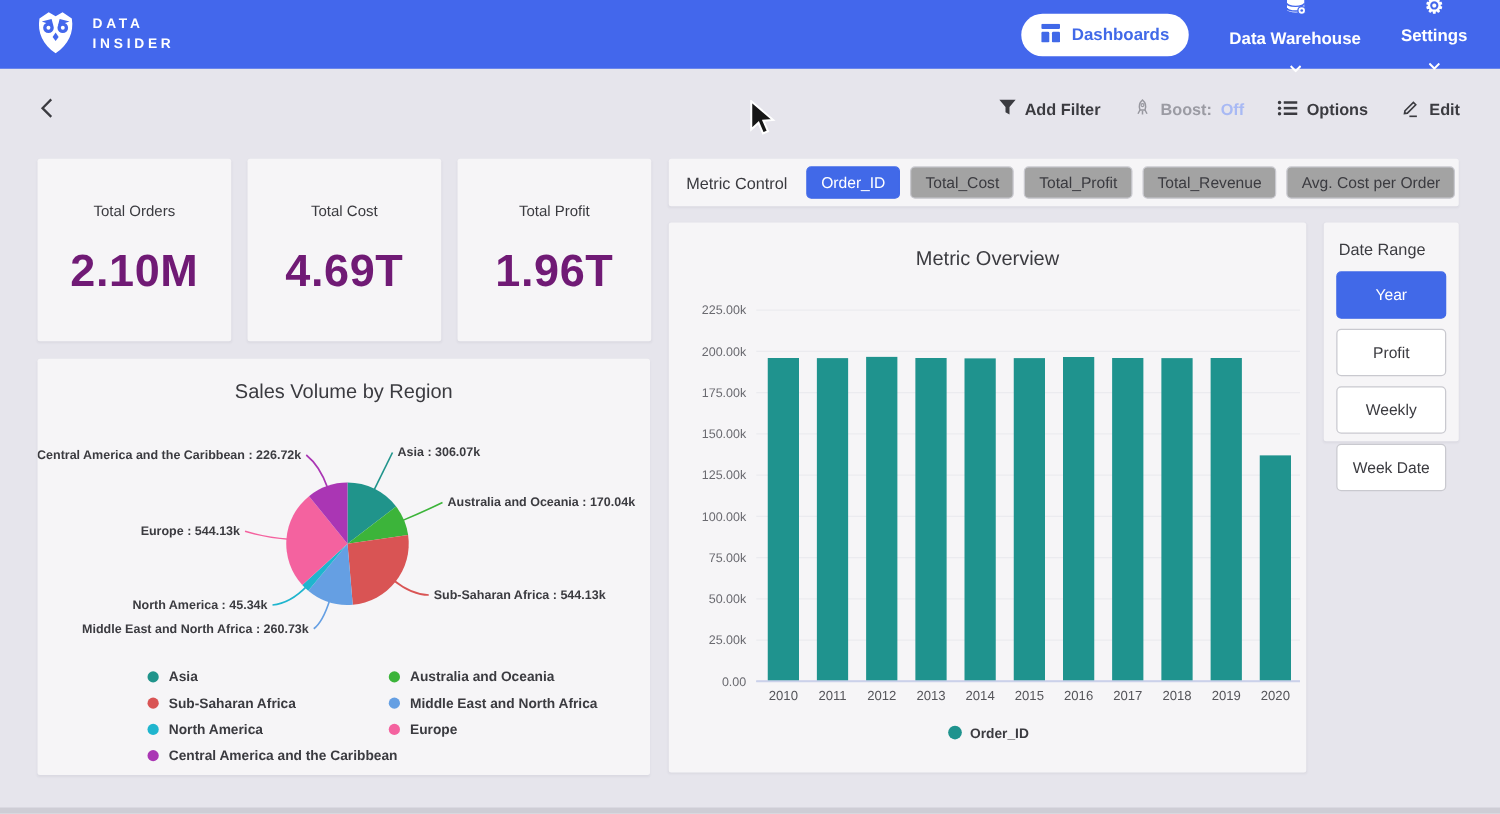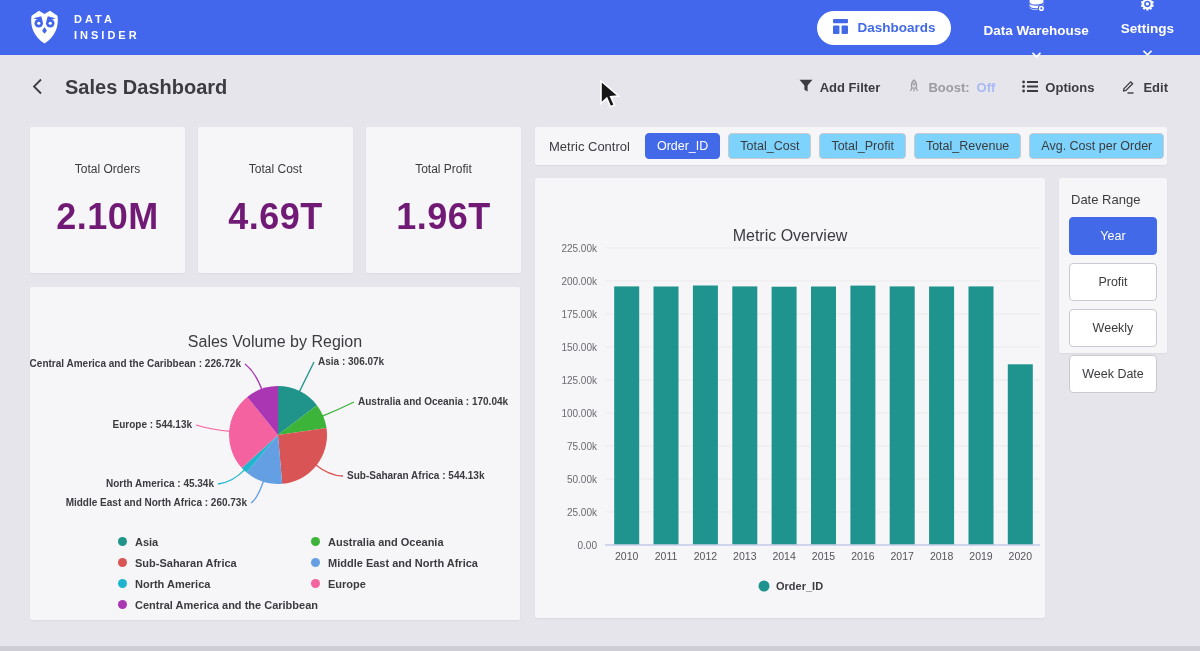--- a/index.html
+++ b/index.html
@@ -39,28 +39,28 @@
           box-shadow:0 1px 2px rgba(40,40,60,0.06); }
   .kpi { width:155px; height:146px; top:127px; display:flex; flex-direction:column;
          align-items:center; justify-content:center; gap:20px; }
   .kpi-label { font-size:12px; color:#3B3B40; }
   .kpi-value { font-size:36px; font-weight:bold; color:#701a75; letter-spacing:0.5px; }
 
   .metric-bar { left:535px; top:127px; width:632px; height:38px; display:flex;
                 align-items:center; padding:0 14px; gap:8px; }
   .mc-label { font-size:13px; color:#3B3B40; margin-right:7px; white-space:nowrap; }
   .mc-btn { font-family:inherit; font-size:12.5px; padding:5px 11px; border-radius:4px;
-            border:1px solid #C9C9CF; background:#7dd3fc; color:#3B3B40; cursor:pointer;
+            border:1px solid #C9C9CF; background:#a3a3a3; color:#3B3B40; cursor:pointer;
             white-space:nowrap; }
   .mc-btn.selected { background:#4169E8; border-color:#4169E8; color:#fff; }
 
   .pie-card { left:30px; top:287px; width:490px; height:333px; }
   .bar-card { left:535px; top:178px; width:510px; height:440px; }
   .chart-title { position:absolute; left:0; right:0; text-align:center; font-size:16px;
-                 color:#3B3B40;margin-top:28px; }
+                 color:#3B3B40; }
   .pie-card .chart-title { top:18px; }
   .bar-card .chart-title { top:21px; }
   .chart-svg { position:absolute; left:0; top:0; }
   svg text { font-family:"Liberation Sans", sans-serif; }
 
   .pie-legend { position:absolute; left:88px; top:244px; display:flex; }
   .leg-col { display:flex; flex-direction:column; }
   .leg-col:first-child { width:193px; }
   .leg-item { display:flex; align-items:center; gap:8px; height:21px;text-align:center; }
   .leg-dot { width:9px; height:9px; border-radius:50%; flex:0 0 9px; }
@@ -146,21 +146,20 @@
   </nav>
 
   <div class="page-header">
     <button class="back-btn">
       <span>
         <svg width="11" height="17" viewBox="0 0 11 17">
             <polyline points="9,1.5 2,8.5 9,15.5" fill="none" stroke="#3B3B40" stroke-width="1.8"></polyline>
           </svg>
       </span>
     </button>
-    <h1 class="page-title">Sales Dashboard</h1>
 
     <div class="header-actions">
       <div class="action">
         <span>
           <svg width="14" height="14" viewBox="0 0 14 14">
               <path d="M0.5,0.8 H13.5 L8.6,6.6 V12.6 L5.4,10.7 V6.6 Z" fill="#3B3B40"></path>
             </svg>
         </span>
         <span>Add Filter</span>
       </div>

